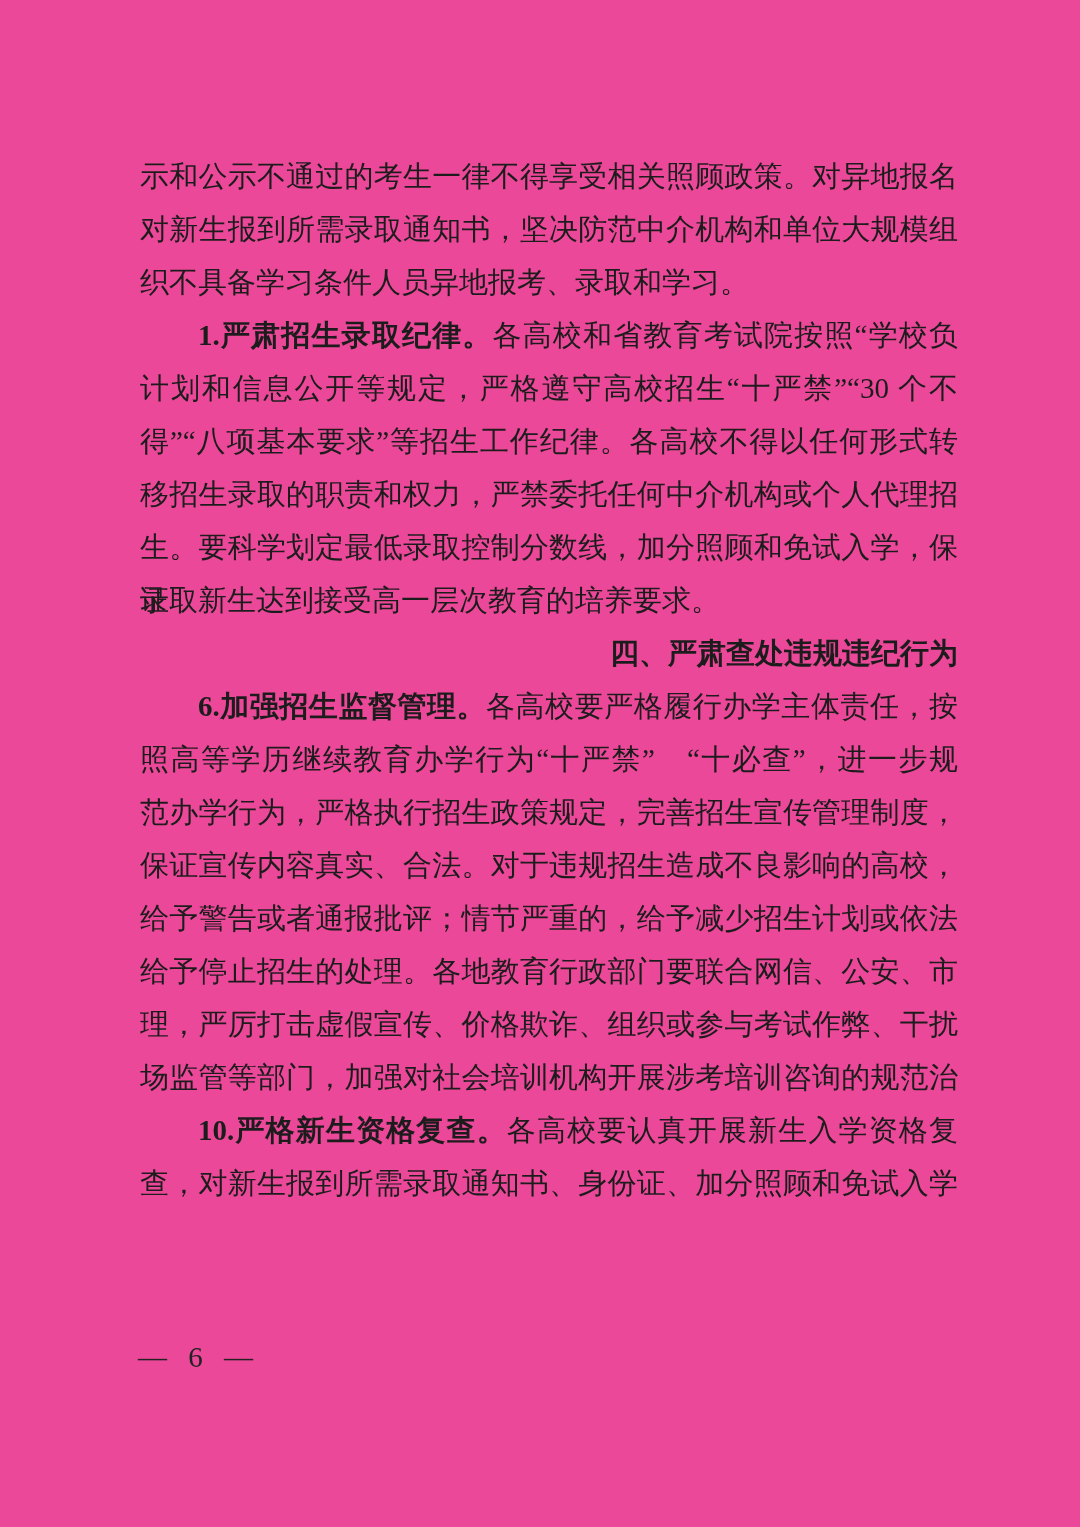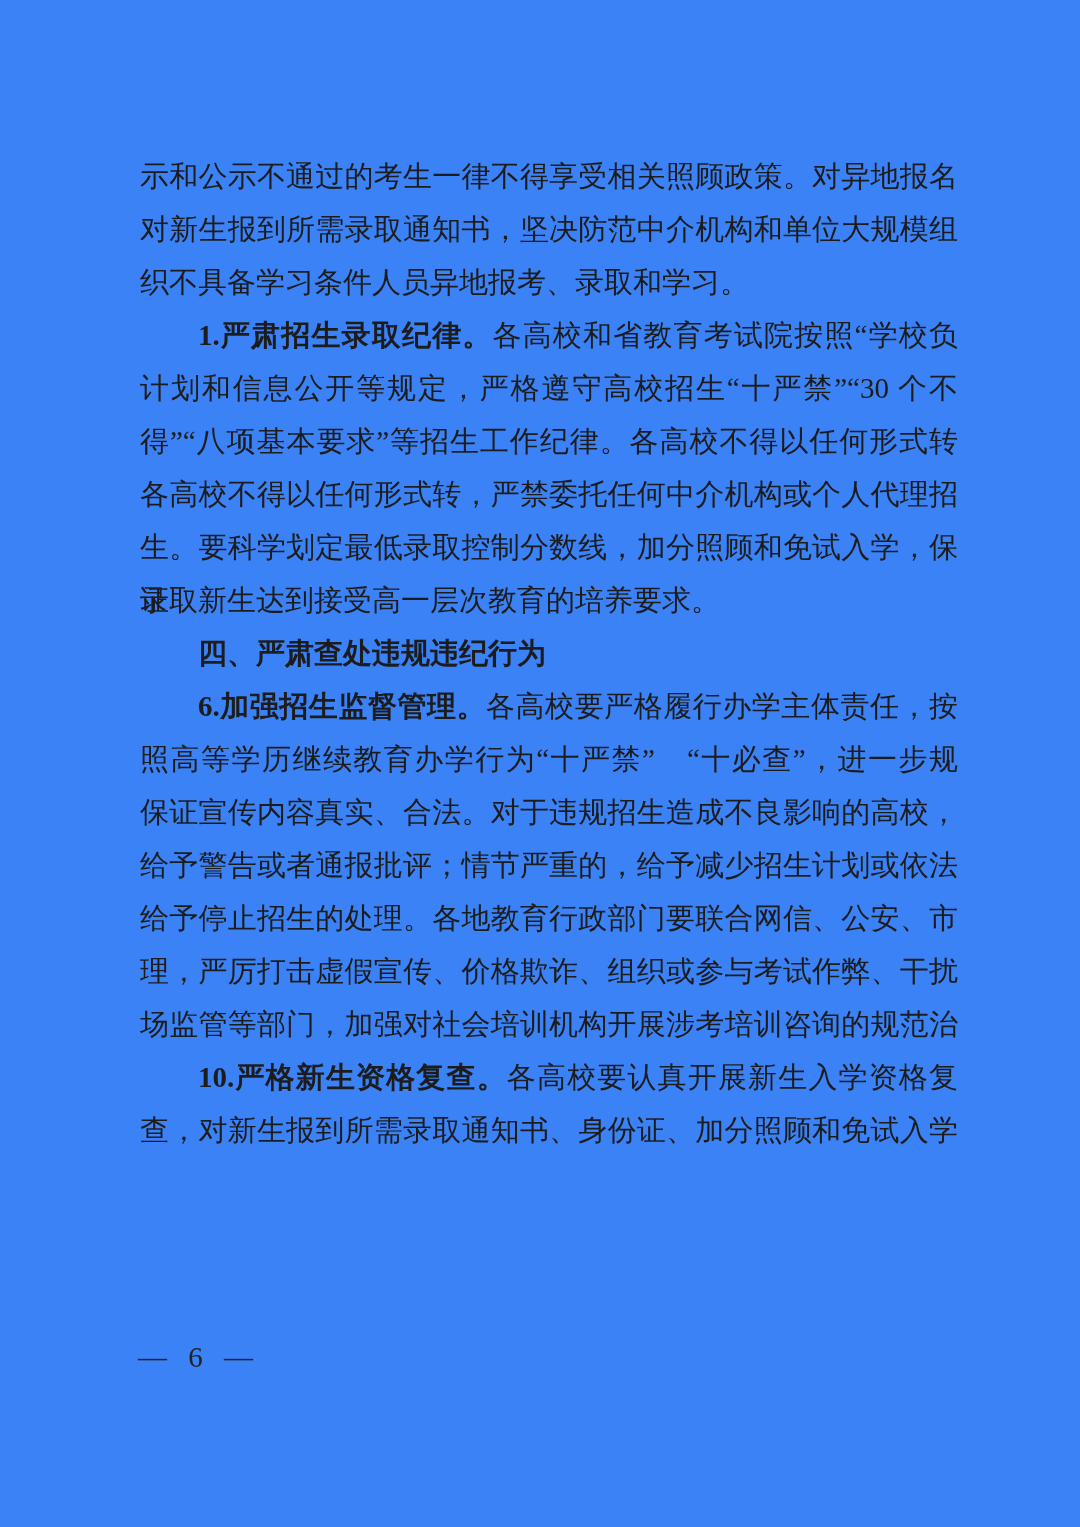--- a/index.html
+++ b/index.html
@@ -1,21 +1,21 @@
 <!DOCTYPE html>
 <html lang="zh"><head>
 <meta charset="utf-8">
 <style>
   html,body{margin:0;padding:0;background:#e9e9e9;}
   .page{
     position:relative;
     width:1080px;
     height:1527px;
     margin:0 auto;
-    background:#3b82f6;
+    background:#ec4899;
     color:#1c1c1c;
     font-family:"Liberation Serif","DejaVu Serif",serif;
     overflow:hidden;
   }
   .content{
     position:absolute;
     left:140px;
     top:150px;
     width:818px;
   }
@@ -28,20 +28,21 @@
   .line.justify{
     text-align:justify;
     text-align-last:justify;
     text-justify:inter-character;
   }
   .line.indent{
     text-indent:58px;
   }
   .line.heading{
     font-weight:bold;
+    text-align:right;
   }
   .bold{
     font-weight:bold;
   }
   .footer{
     position:absolute;
     left:138px;
     top:1336px;
     font-size:29px;
     line-height:42px;
@@ -53,26 +54,27 @@
 <body>
 
 <div class="page">
   <div class="content" id="document-body">
       <div class="line justify"><span>示和公示不通过的考生一律不得享受相关照顾政策。对异地报名</span></div>
       <div class="line justify"><span>对新生报到所需录取通知书，坚决防范中介机构和单位大规模组</span></div>
       <div class="line"><span>织不具备学习条件人员异地报考、录取和学习。</span></div>
       <div class="line justify indent"><span class="bold">1.严肃招生录取纪律。</span><span>各高校和省教育考试院按照“学校负</span></div>
       <div class="line justify"><span>计划和信息公开等规定，严格遵守高校招生“十严禁”“30 个不</span></div>
       <div class="line justify"><span>得”“八项基本要求”等招生工作纪律。各高校不得以任何形式转</span></div>
-      <div class="line justify"><span>各高校不得以任何形式转，严禁委托任何中介机构或个人代理招</span></div>
+      <div class="line justify"><span>移招生录取的职责和权力，严禁委托任何中介机构或个人代理招</span></div>
       <div class="line justify"><span>生。要科学划定最低录取控制分数线，加分照顾和免试入学，保证</span></div>
       <div class="line"><span>录取新生达到接受高一层次教育的培养要求。</span></div>
       <div class="line indent heading"><span class="bold">四、严肃查处违规违纪行为</span></div>
       <div class="line justify indent"><span class="bold">6.加强招生监督管理。</span><span>各高校要严格履行办学主体责任，按</span></div>
       <div class="line justify"><span>照高等学历继续教育办学行为“十严禁”　“十必查”，进一步规</span></div>
+      <div class="line justify"><span>范办学行为，严格执行招生政策规定，完善招生宣传管理制度，</span></div>
       <div class="line justify"><span>保证宣传内容真实、合法。对于违规招生造成不良影响的高校，</span></div>
       <div class="line justify"><span>给予警告或者通报批评；情节严重的，给予减少招生计划或依法</span></div>
       <div class="line justify"><span>给予停止招生的处理。各地教育行政部门要联合网信、公安、市</span></div>
       <div class="line justify"><span>理，严厉打击虚假宣传、价格欺诈、组织或参与考试作弊、干扰</span></div>
       <div class="line justify"><span>场监管等部门，加强对社会培训机构开展涉考培训咨询的规范治</span></div>
       <div class="line justify indent"><span class="bold">10.严格新生资格复查。</span><span>各高校要认真开展新生入学资格复</span></div>
       <div class="line justify"><span>查，对新生报到所需录取通知书、身份证、加分照顾和免试入学</span></div>
     </div>
   <div class="footer">
     <span>— 6 —</span>

